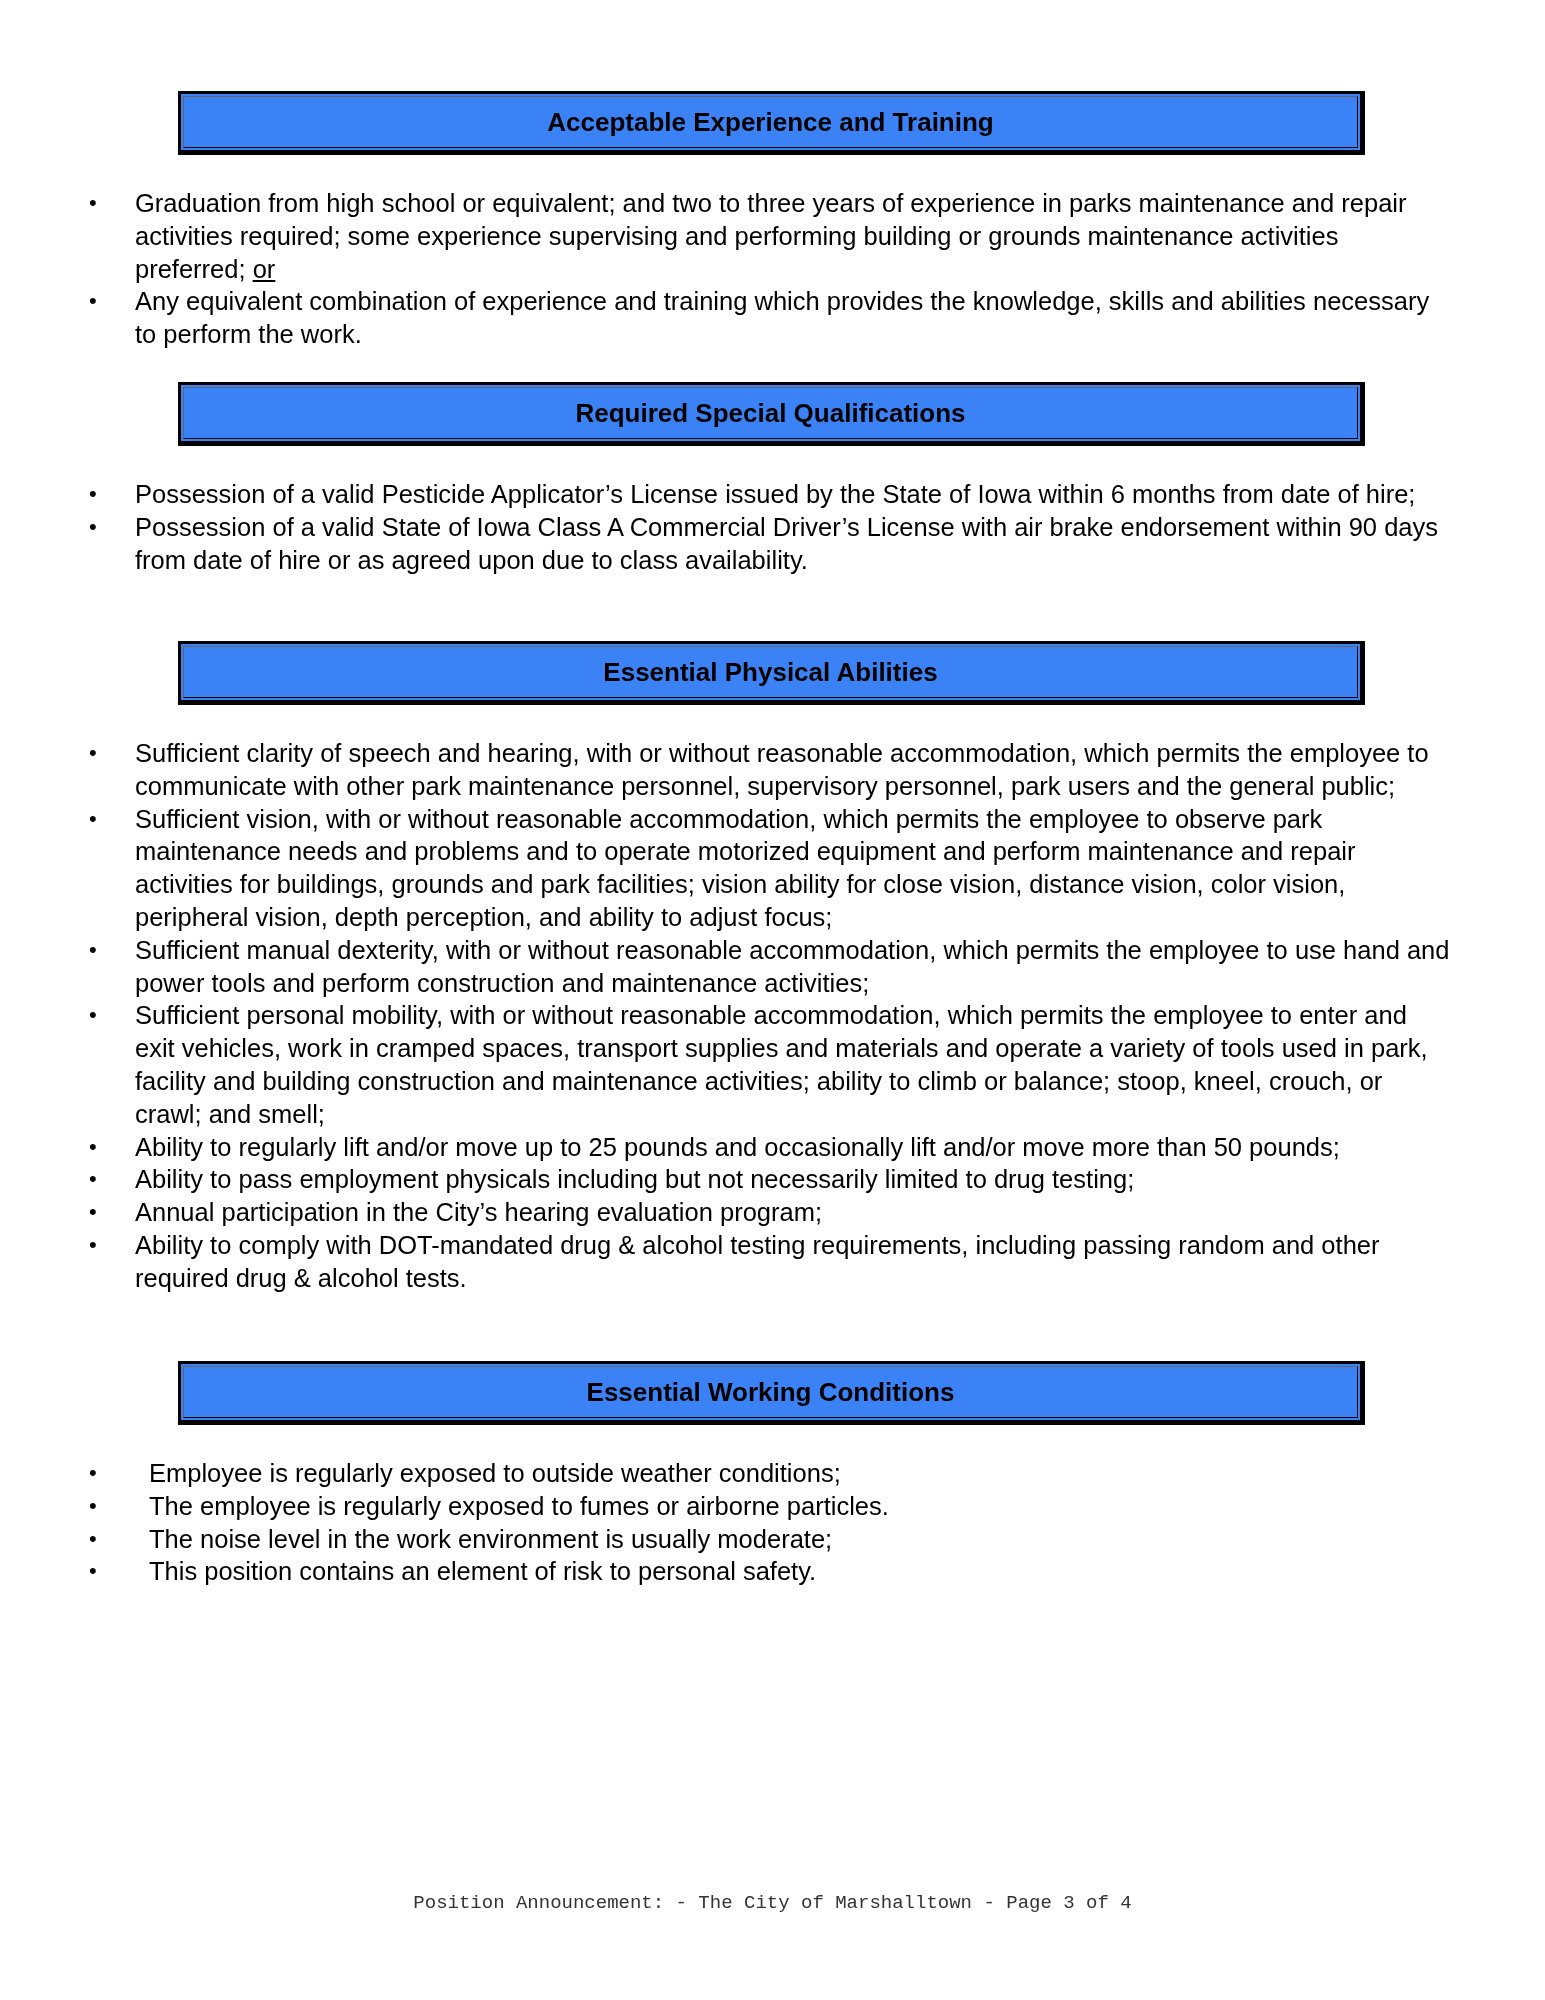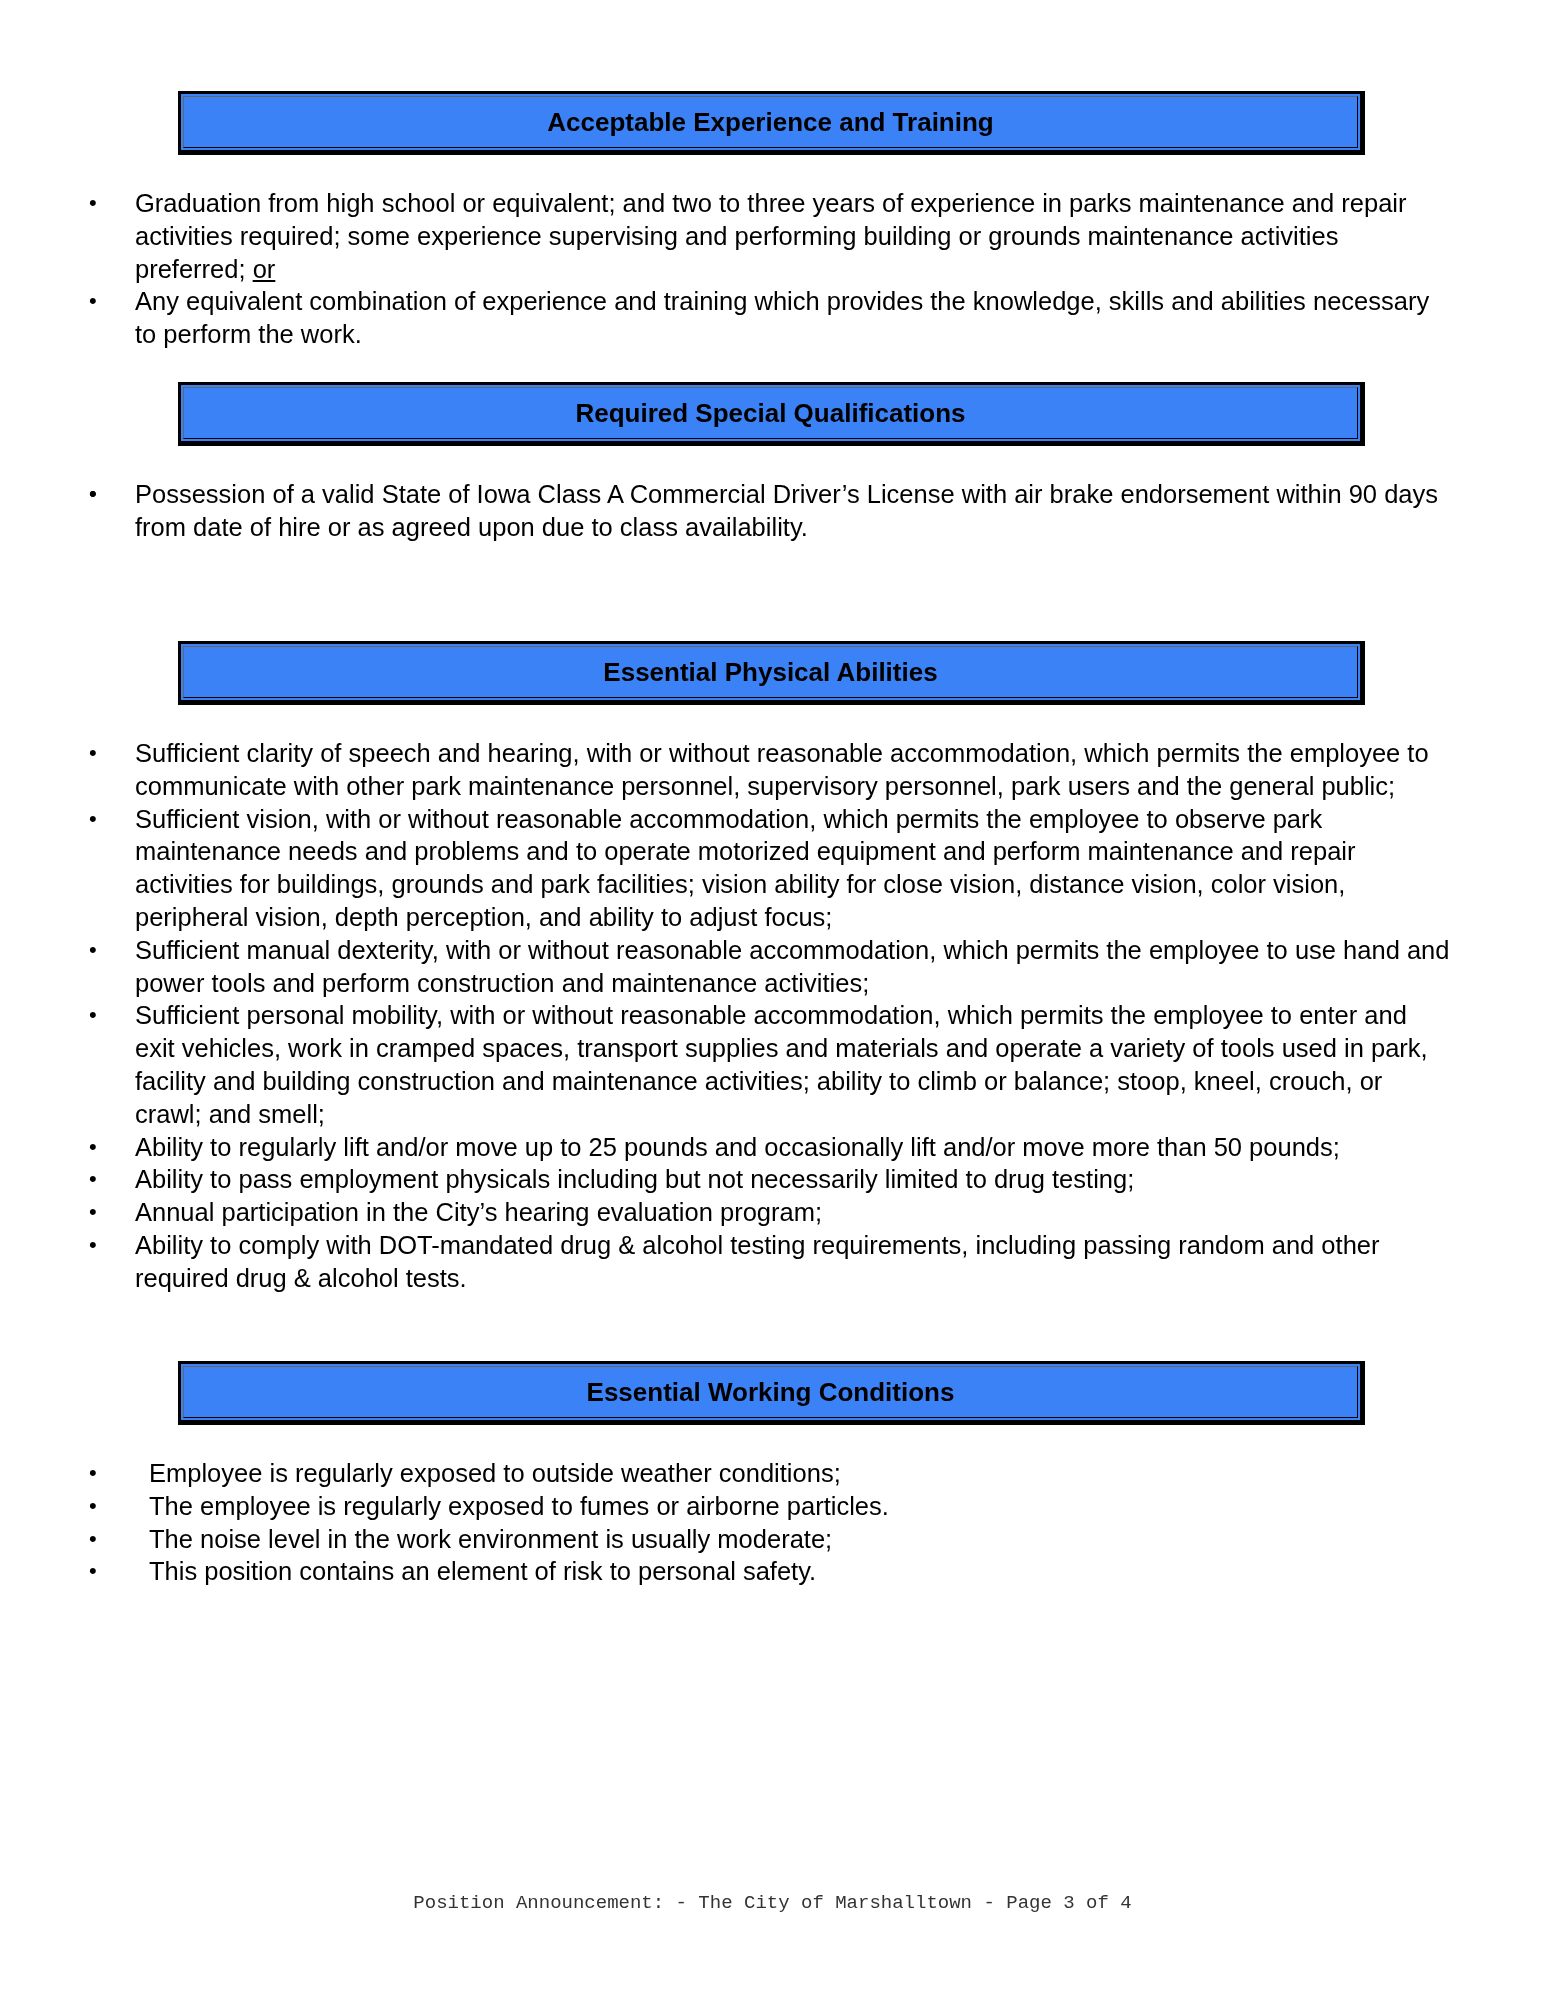--- a/index.html
+++ b/index.html
@@ -98,20 +98,21 @@
 </ul>
 
 <div class="section-header" style="top:382px;padding-left:44px;">
   <div class="inner">
     <span class="title">Required Special Qualifications</span>
   </div>
 </div>
 <ul class="bullets" style="top:478px;">
   <li>
     <span class="bullet">•</span>
+    <span>Possession of a valid Pesticide Applicator’s License issued by the State of Iowa within 6 months from date of hire;</span>
   </li>
   <li>
     <span class="bullet">•</span>
     <span>Possession of a valid State of Iowa Class A Commercial Driver’s License with air brake endorsement within 90 days from date of hire or as agreed upon due to class availability.</span>
   </li>
 </ul>
 
 <div class="section-header" style="top:641px;">
   <div class="inner">
     <span class="title">Essential Physical Abilities</span>

